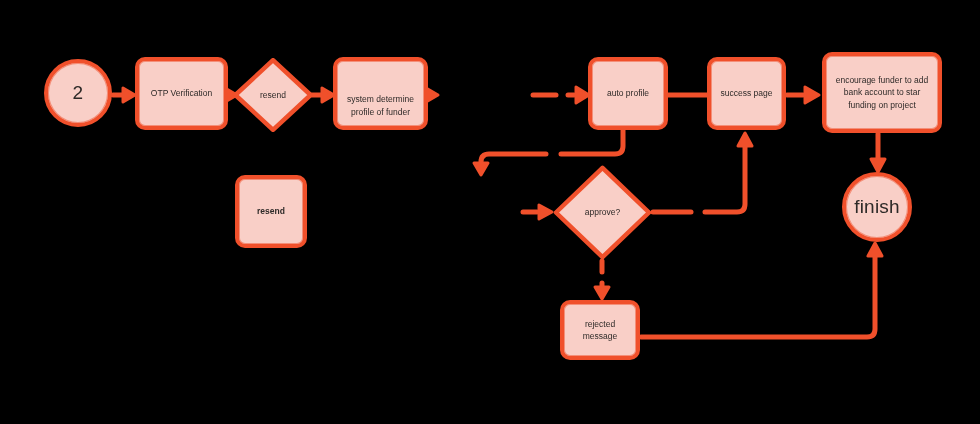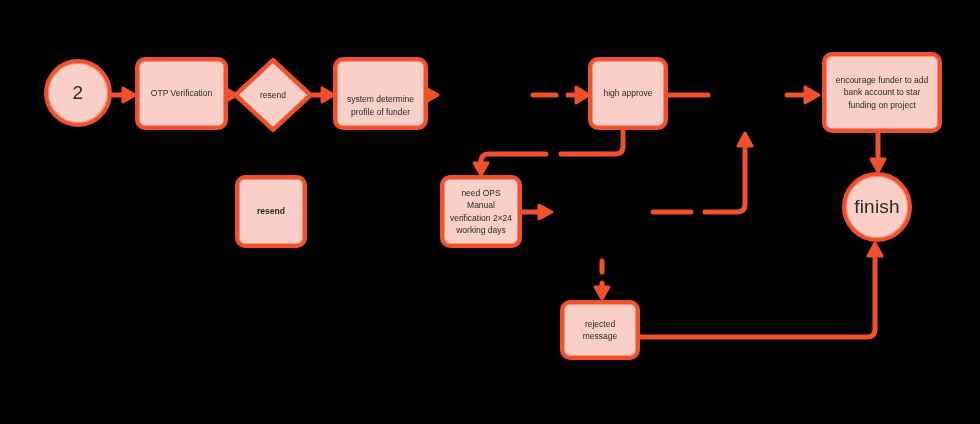--- a/index.html
+++ b/index.html
@@ -97,36 +97,42 @@
       </svg>
     <span class="lbl">resend</span>
   </div>
 
   <div class="node rect" style="left:333px;top:57px;width:95px;height:73px;">
     <span class="lbl" style="max-width:78px;margin-top:24px;">system determine profile of funder</span>
   </div>
 
 
   <div class="node rect" style="left:588px;top:57px;width:80px;height:73px;">
-    <span class="lbl">high approve</span>
+    <span class="lbl">auto profile</span>
   </div>
 
+  <div class="node rect" style="left:707px;top:57px;width:79px;height:73px;">
+    <span class="lbl">success page</span>
+  </div>
 
   <div class="node rect" style="left:822px;top:52px;width:120px;height:81px;">
     <span class="lbl" style="max-width:100px;">encourage funder to add bank account to star funding on project</span>
   </div>
 
   <div class="node rect" style="left:235px;top:175px;width:72px;height:73px;font-weight:bold;">
     <span class="lbl">resend</span>
   </div>
 
-  <div class="node rect" style="left:440px;top:175px;width:82px;height:73px;">
-    <span class="lbl" style="max-width:70px;">need OPS Manual verification 2×24 working days</span>
+
+  <div class="node diamond" style="left:553px;top:165px;width:99px;height:95px;">
+    <svg viewBox="0 0 100 100" preserveAspectRatio="none">
+      <polygon points="50,3 97,50 50,97 3,50"></polygon>
+      </svg>
+    <span class="lbl">approve?</span>
   </div>
-
 
   <div class="node rect" style="left:560px;top:300px;width:80px;height:60px;justify-content:flex-end;">
     <span class="lbl">rejected message</span>
   </div>
 
   <div class="node circle" style="left:842px;top:172px;width:70px;height:70px;">
     <span class="lbl-big">finish</span>
   </div>
 
 </div>

